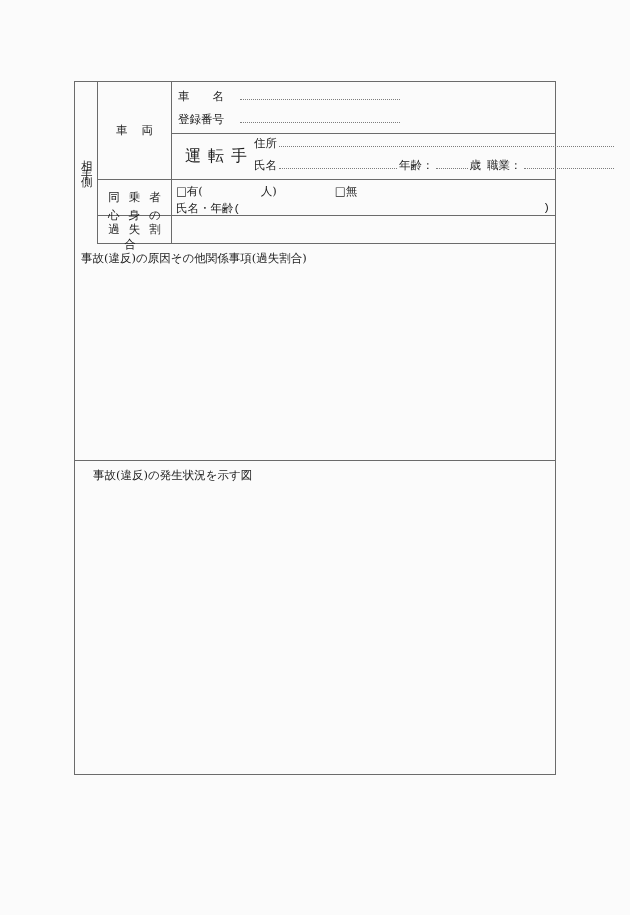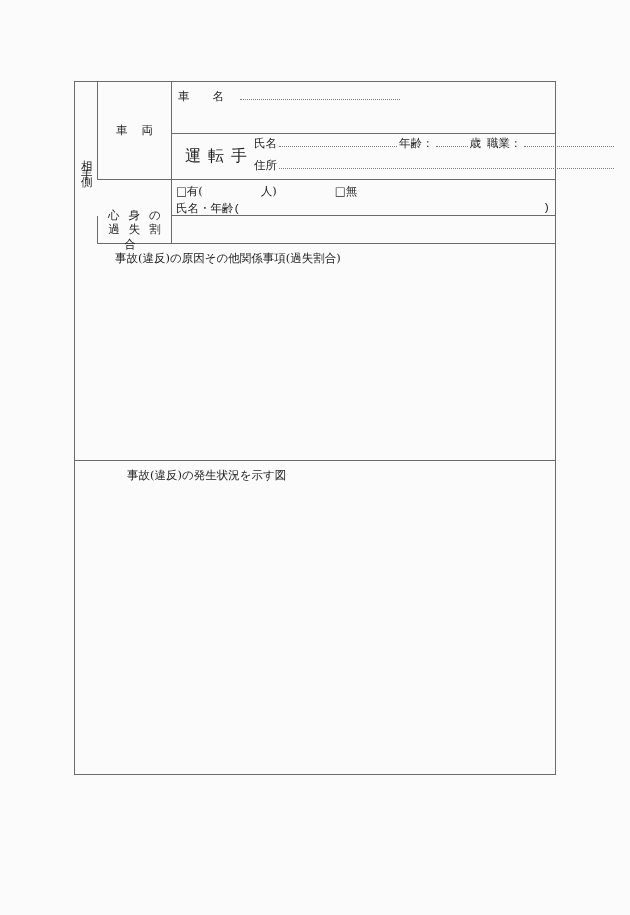--- a/index.html
+++ b/index.html
@@ -134,67 +134,73 @@
     left: 0; top: 162px; width: 481px; height: 217px;
     padding: 8px 0 0 6px;
   }
   #section-diagram {
     left: 12px; top: 379px; width: 481px; height: 314px;
     padding: 8px 0 0 6px;
   }
   .section-title {
     font-size: 11.5px;
     line-height: 1.2;
-    margin-left: 34px;
   }
 </style>
 </head>
 <body>
 
 <div id="form-root">
 
   <div class="abs" id="side-label">
     <span class="vtext">相手側</span>
   </div>
 
   <div class="abs col2 bl bb" id="label-vehicle">
     <span class="spread3">車両</span>
   </div>
 
+  <div class="abs col2 bl bb" id="label-passenger">
+    <span class="spread4">同乗者</span>
+  </div>
 
   <div class="abs col2 bl bb" id="label-condition">
     <div>
       <div class="spread4">心身の</div>
       <div class="spread4">過失割合</div>
     </div>
   </div>
 
   <div class="abs col3 bl bb" id="cell-vehicle-ids">
     <div class="kv-row">
       <span class="kv-key">車　　名</span>
       <span class="dotline dot-160"></span>
     </div>
+    <div class="kv-row">
+      <span class="kv-key">登録番号</span>
+      <span class="dotline dot-160"></span>
+    </div>
   </div>
 
   <div class="abs col3 bl bb" id="cell-driver">
     <div id="driver-key">運転手</div>
     <div id="driver-fields">
+      <div class="driver-line">
+        <span class="dl-label">住所</span>
+        <span class="dl-fill"></span>
+      </div>
       <div class="driver-line">
         <span class="dl-label">氏名</span>
         <span class="dl-fill fixed-name"></span>
         <span class="dl-label">年齢：</span>
         <span class="dl-fill fixed-age"></span>
         <span class="dl-label">歳</span>
         <span class="dl-label" style="padding-left:6px">職業：</span>
         <span class="dl-fill fixed-job"></span>
       </div>
-      <div class="driver-line">
-        <span class="dl-label">住所</span>
-        <span class="dl-fill"></span>
-      </div>
     </div>
   </div>
 
   <div class="abs col3 bl bb" id="cell-passenger">
     <div class="pass-line">
       <span>□有(</span>
       <span class="gap-wide"></span>
       <span>人)</span>
       <span class="gap-wide"></span>
       <span>□無</span>

